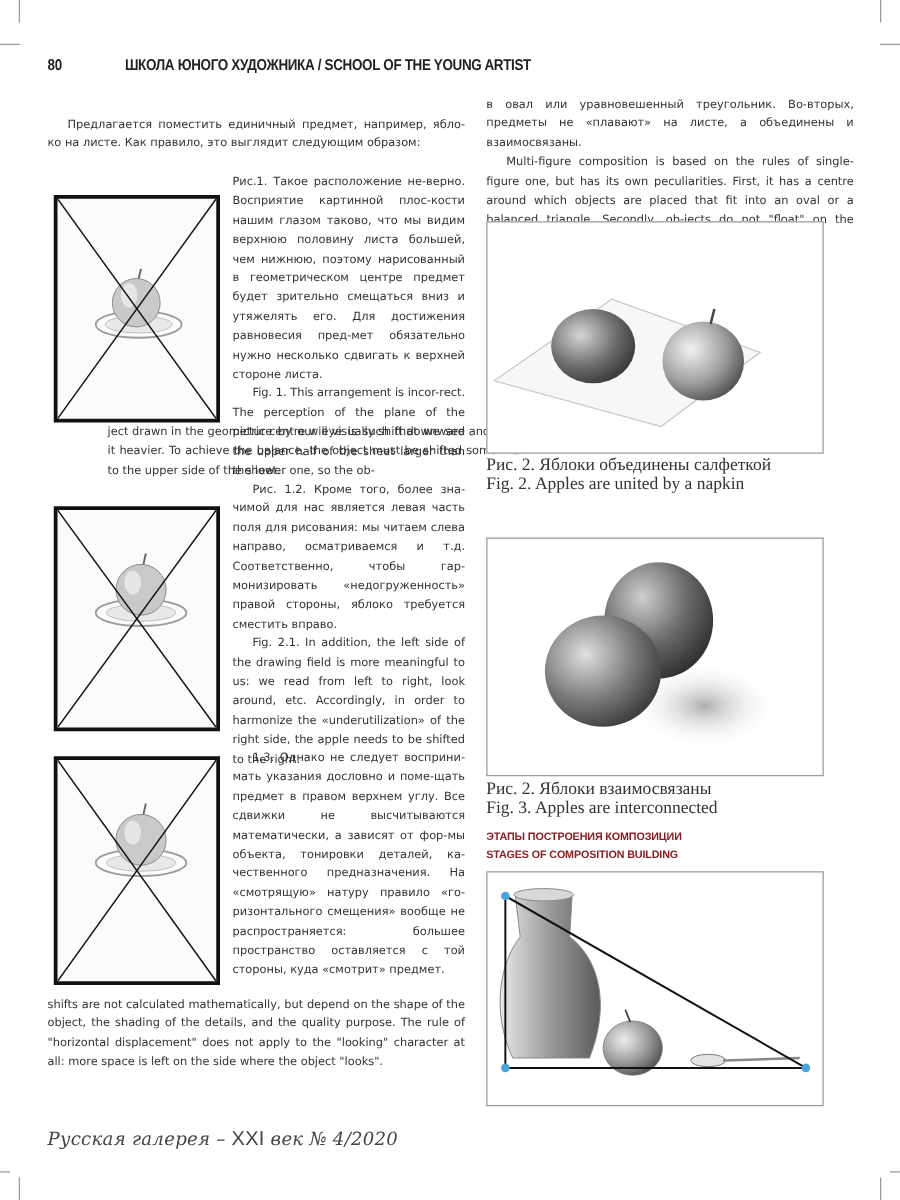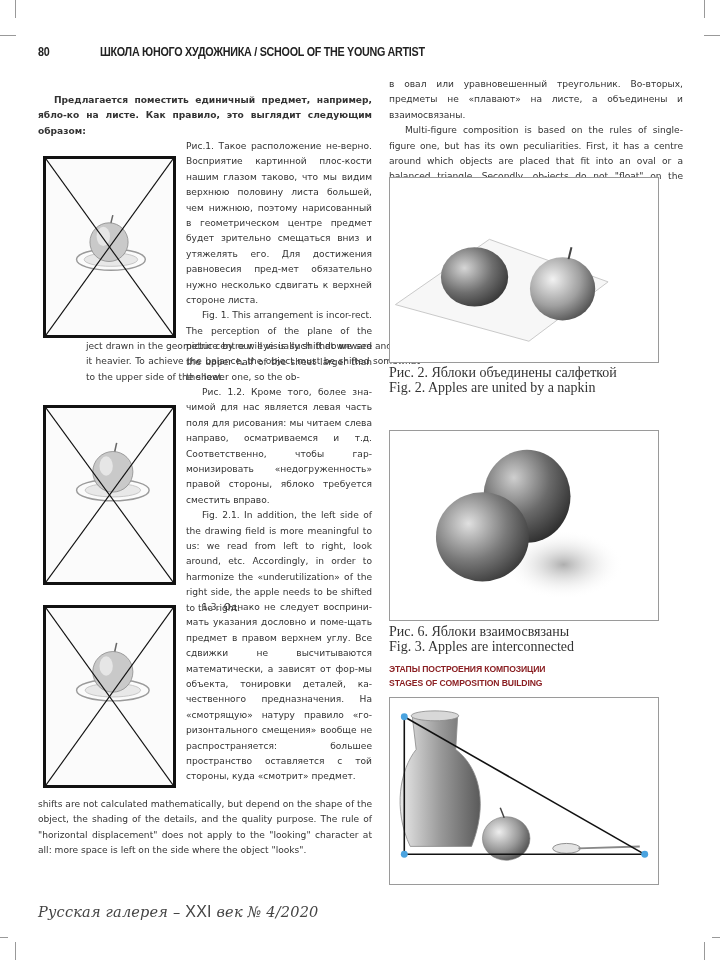--- a/index.html
+++ b/index.html
@@ -32,21 +32,21 @@
 <div class="crop" style="left:704px;top:0;width:1px;height:18px;"></div>
 <div class="crop" style="left:0;top:937px;width:8px;height:1px;"></div>
 <div class="crop" style="left:15px;top:942px;width:1px;height:18px;"></div>
 <div class="crop" style="left:712px;top:937px;width:8px;height:1px;"></div>
 <div class="crop" style="left:704px;top:942px;width:1px;height:18px;"></div>
 
 <div class="header">
   <span class="page-num">80</span><span>ШКОЛА ЮНОГО ХУДОЖНИКА / SCHOOL OF THE YOUNG ARTIST</span>
 </div>
 
-<div class="txt" style="left:38px;top:93px;width:334px;font-weight:bold;">
+<div class="txt" style="left:38px;top:93px;width:334px;">
   <p class="ind">Предлагается поместить единичный предмет, например, ябло-ко на листе. Как правило, это выглядит следующим образом:</p>
 </div>
 
 <div class="fig-box" style="left:43px;top:156px;width:133px;height:182px;">
   <svg viewBox="0 0 133 182" preserveAspectRatio="none">
     <ellipse cx="68" cy="104" rx="36" ry="11" fill="none" stroke="#9a9a9a" stroke-width="1.5"></ellipse>
     <ellipse cx="68" cy="104" rx="28" ry="7" fill="#e8e8e8" stroke="#bbb" stroke-width="0.8"></ellipse>
     <circle cx="66" cy="86" r="20" fill="#c9c9c9" stroke="#888" stroke-width="0.8"></circle>
     <ellipse cx="60" cy="80" rx="7" ry="10" fill="#e6e6e6"></ellipse>
     <line x1="68" y1="66" x2="70" y2="58" stroke="#666" stroke-width="1.6"></line>
@@ -143,21 +143,21 @@
           <stop offset="0" stop-color="#9a9a9a" stop-opacity="0.8"></stop>
           <stop offset="1" stop-color="#fff" stop-opacity="0"></stop>
         </radialGradient>
     </defs>
     <ellipse cx="175" cy="135" rx="60" ry="35" fill="url(#sh)"></ellipse>
     <ellipse cx="138" cy="66" rx="44" ry="47" fill="url(#ap3)"></ellipse>
     <ellipse cx="93" cy="107" rx="47" ry="45" fill="url(#ap4)"></ellipse>
   </svg>
 </div>
 <div class="caption" style="left:389px;top:625px;">
-  <div>Рис. 6. Яблоки взаимосвязаны</div>
+  <div>Рис. 2. Яблоки взаимосвязаны</div>
   <div>Fig. 3. Apples are interconnected</div>
 </div>
 
 <div class="section-title">
   <div>ЭТАПЫ ПОСТРОЕНИЯ КОМПОЗИЦИИ</div>
   <div>STAGES OF COMPOSITION BUILDING</div>
 </div>
 
 <div class="photo" style="left:389px;top:697px;width:270px;height:188px;">
   <svg viewBox="0 0 270 188">

